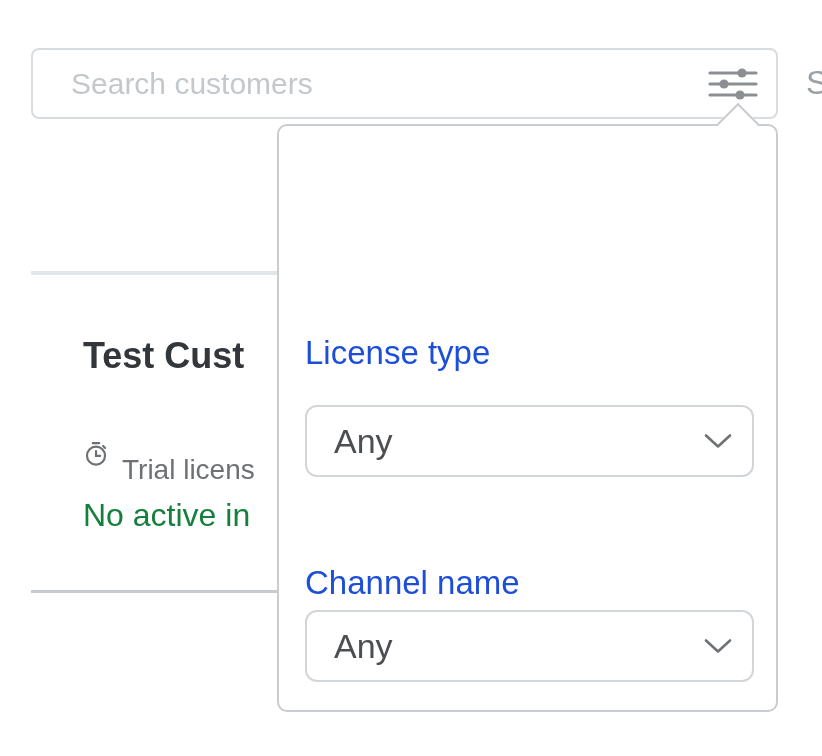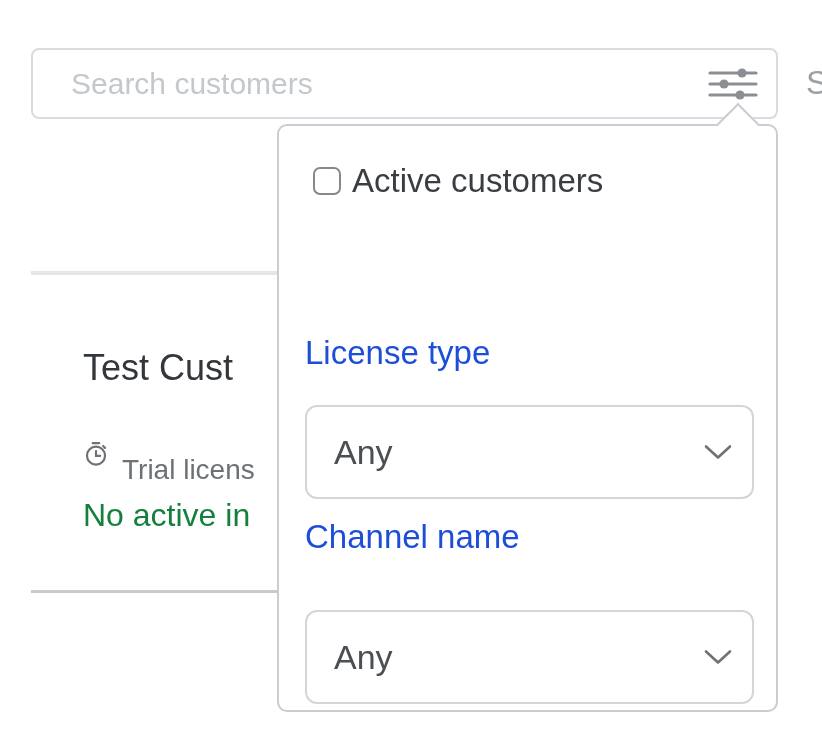--- a/index.html
+++ b/index.html
@@ -42,22 +42,22 @@
   
   .divider-1 {
     position: absolute; left: 31px; top: 271px;
     width: 247px; height: 4px; background: #e4e7ea; z-index: 0;
   }
   .divider-2 {
     position: absolute; left: 31px; top: 590px;
     width: 247px; height: 3px; background: #c7cbce; z-index: 0;
   }
   .customer-title {
-    position: absolute; left: 83px; top: 348px;
-    font-size: 36px; font-weight: normal; color: #33373b;
+    position: absolute; left: 83px; top: 336px;
+    font-size: 36px; font-weight: bold; color: #33373b;
     white-space: nowrap; z-index: 0; line-height: 1.1;
   }
   .license-row {
     position: absolute; left: 83px; top: 422px;
     display: flex; align-items: center; gap: 13px;
     color: #6d7175; z-index: 0; white-space: nowrap;
   }
   .license-row .lic-text { font-size: 28px; color: #6d7175; margin-top: 32px; }
   .status-text {
     position: absolute; left: 83px; top: 497px;
@@ -92,24 +92,24 @@
   }
   .cb-label {
     margin-left: 11px; font-size: 33px; color: #3a3e42;
     cursor: pointer; white-space: nowrap;
   }
   .field-label {
     position: absolute; left: 26px;
     font-size: 33px; color: #1d4ed8; white-space: nowrap;
   }
   .label-license { top: 208px; }
-  .label-channel { top: 392px; }
+  .label-channel { top: 438px; }
   .select-box {
     position: absolute; left: 26px;
-    width: 449px; height: 94px;
+    width: 449px; height: 72px;
     border: 2px solid #d3d6d9; border-radius: 12px;
     background: #fff; cursor: pointer;
     display: flex; align-items: center;
     padding-left: 27px; padding-right: 60px;
   }
   .select-license { top: 279px; }
   .select-channel { top: 484px; }
   .select-value { font-size: 34px; color: #4b4f53; }
   .select-chevron {
     position: absolute; right: 20px; top: 50%;
@@ -150,24 +150,20 @@
       </svg>
     </span>
   </button>
 </div>
 
 <div class="s-partial">S</div>
 
 <div class="filter-panel">
   <div class="panel-caret"></div>
 
-  <div class="cb-row row-1">
-    <input type="checkbox" class="cb-input" style="">
-    <span class="cb-label">Active customers</span>
-  </div>
 
 
   <div class="field-label label-license">License type</div>
   <div class="select-box select-license" role="combobox">
     <span class="select-value">Any</span>
     <span class="select-chevron">
       <svg width="28" height="15" viewBox="0 0 28 15" fill="none" stroke="#6e7276" stroke-width="2.6" stroke-linecap="round" stroke-linejoin="round">
         <polyline points="2,2 14,13 26,2"></polyline>
       </svg>
     </span>

